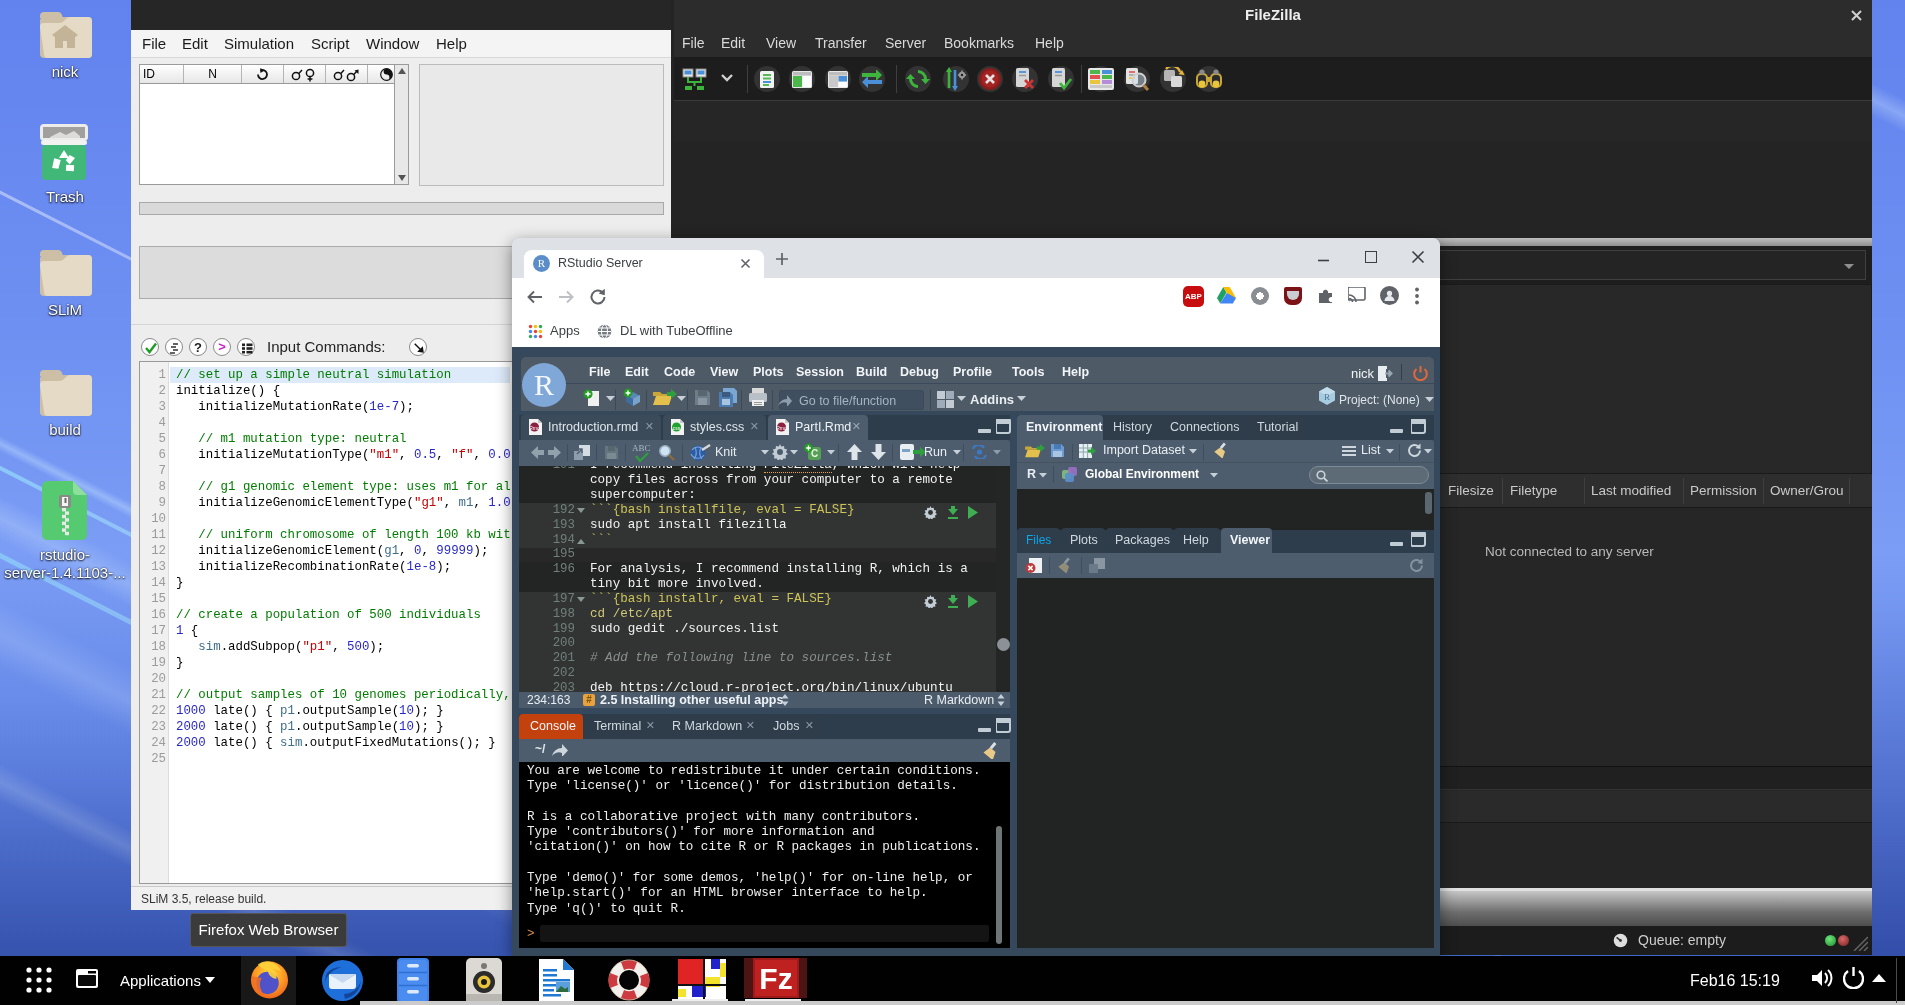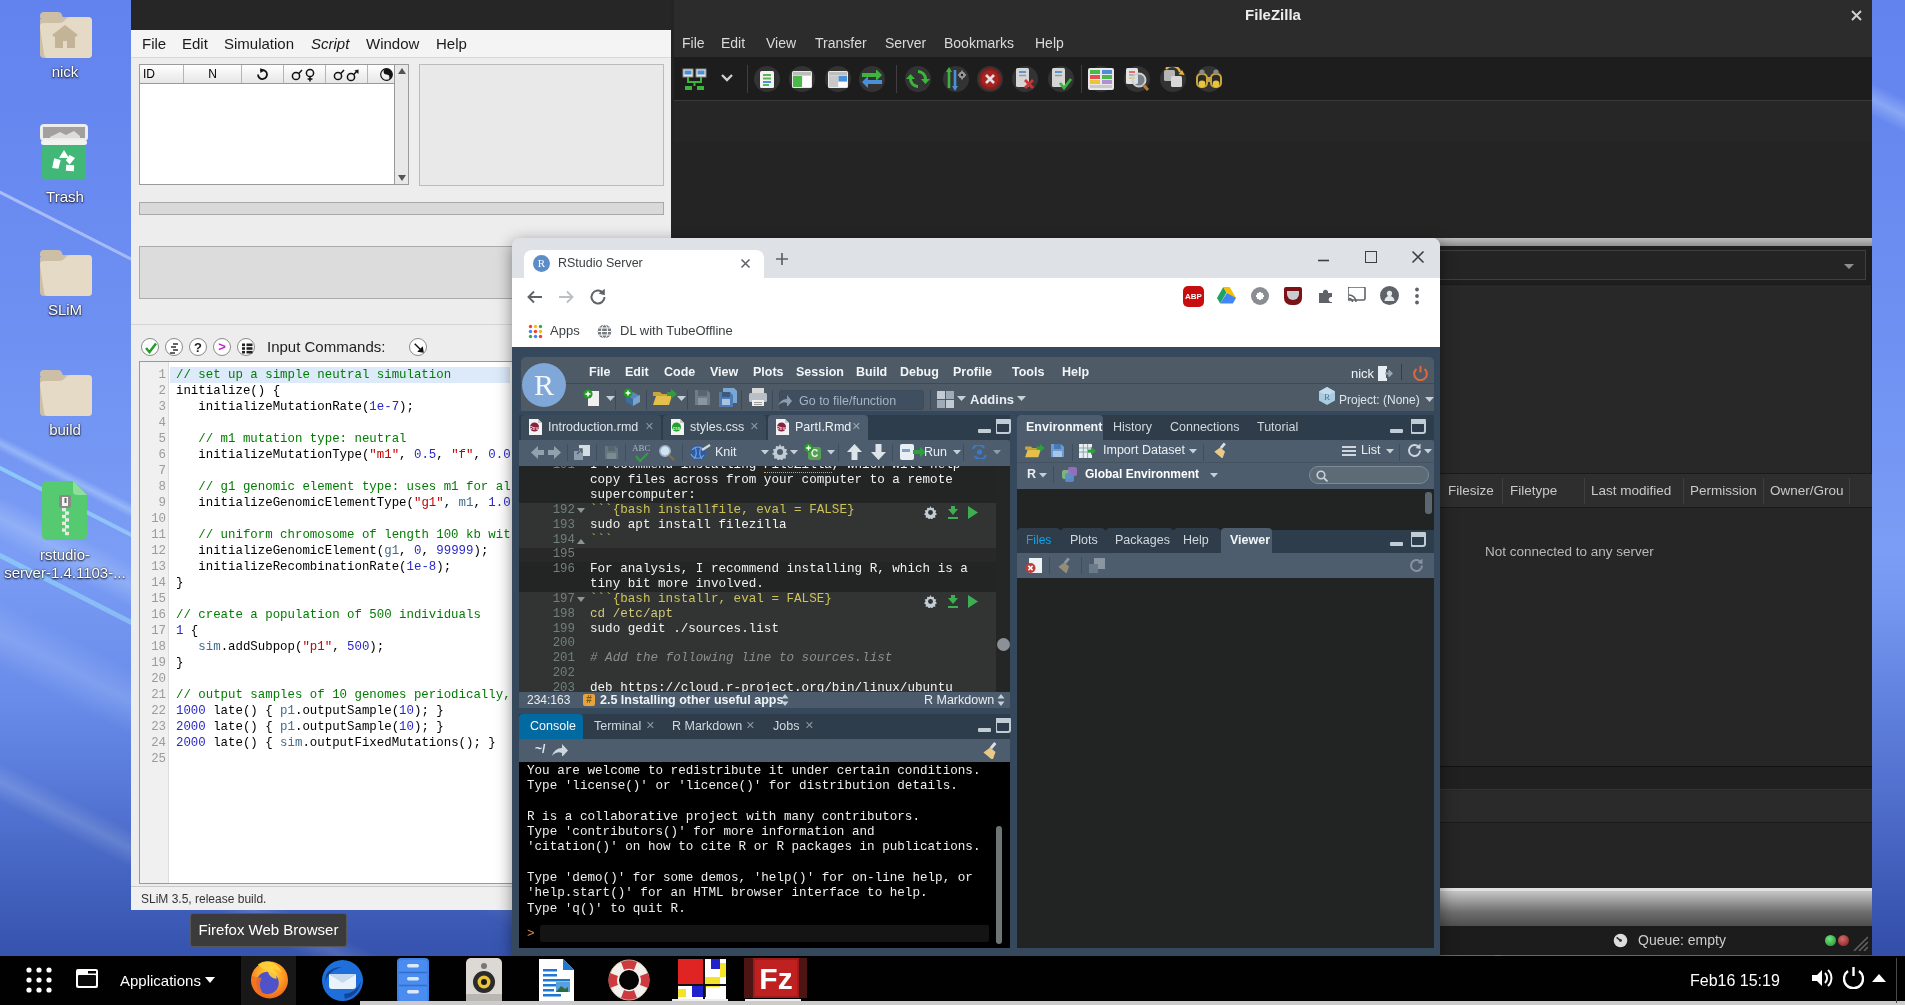--- a/index.html
+++ b/index.html
@@ -113,21 +113,21 @@
     </svg>
     <div class="dlabel" style="left:15px;top:546px;width:100px;">rstudio-</div>
     <div class="dlabel" style="left:0px;top:564px;width:130px;">server-1.4.1103-...</div>
   </div>
   <div id="slim">
     <div class="abs" style="left:0;top:0;width:541px;height:30px;background:#262626;"></div>
     <div class="abs" style="left:0;top:30px;width:541px;height:28px;background:#f4f4f4;border-bottom:1px solid #d8d8d8;font-size:15px;color:#1a1a1a;">
       <span style="position:absolute;left:11px;top:5px;">File</span>
       <span style="position:absolute;left:51px;top:5px;">Edit</span>
       <span style="position:absolute;left:93px;top:5px;">Simulation</span>
-      <span style="position:absolute;left:180px;top:5px;font-style:italic;">Script</span>
+      <span style="position:absolute;left:180px;top:5px;">Script</span>
       <span style="position:absolute;left:235px;top:5px;">Window</span>
       <span style="position:absolute;left:305px;top:5px;">Help</span>
     </div>
 
     <div class="abs" style="left:8px;top:64px;width:256px;height:121px;background:#fff;border:1px solid #9a9a9a;">
       <div class="abs" style="left:0;top:0;width:254px;height:19px;background:linear-gradient(180deg,#ffffff,#e6e6e6);border-bottom:1px solid #999;display:flex;">
         <div style="width:44px;border-right:1px solid #b5b5b5;font-size:12px;padding:2px 0 0 3px;">ID</div>
         <div style="width:58px;border-right:1px solid #b5b5b5;font-size:12px;text-align:center;padding-top:2px;">N</div>
         <div style="width:42px;border-right:1px solid #b5b5b5;"><svg style="margin:3px 0 0 14px;" width="13" height="13" viewBox="0 0 13 13">
               <g transform="scale(-1,1) translate(-13,0)">
@@ -878,21 +878,21 @@
             <path d="M4 0 L7.5 4.5 H0.5 z" fill="#c6d0d9"></path>
             <path d="M4 12 L7.5 7.5 H0.5 z" fill="#c6d0d9"></path>
           </svg>
         <span style="position:absolute;left:405px;top:1px;font-size:12.5px;">R Markdown</span>
         <svg style="position:absolute;left:478px;top:2px;" width="8" height="12" viewBox="0 0 8 12">
             <path d="M4 0 L7.5 4.5 H0.5 z" fill="#c6d0d9"></path>
             <path d="M4 12 L7.5 7.5 H0.5 z" fill="#c6d0d9"></path>
           </svg>
       </div>
 
-      <div class="rstab" style="left:7px;top:367px;width:64px;background:#0369a1;">
+      <div class="rstab" style="left:7px;top:367px;width:64px;background:#c2410c;">
           <span style="position:absolute;left:11px;top:5px;font-size:12.5px;color:#f2f6f9;">Console</span>
         </div>
       <div class="rstab" style="left:73px;top:367px;width:76px;background:#2f3c49;">
           <span style="position:absolute;left:9px;top:5px;font-size:12.5px;color:#cfd9e0;">Terminal</span>
           <span style="position:absolute;right:6px;top:5px;font-size:11px;color:#8a98a5;">✕</span>
         </div>
       <div class="rstab" style="left:151px;top:367px;width:98px;background:#2f3c49;">
           <span style="position:absolute;left:9px;top:5px;font-size:12.5px;color:#cfd9e0;">R Markdown</span>
           <span style="position:absolute;right:6px;top:5px;font-size:11px;color:#8a98a5;">✕</span>
         </div>

